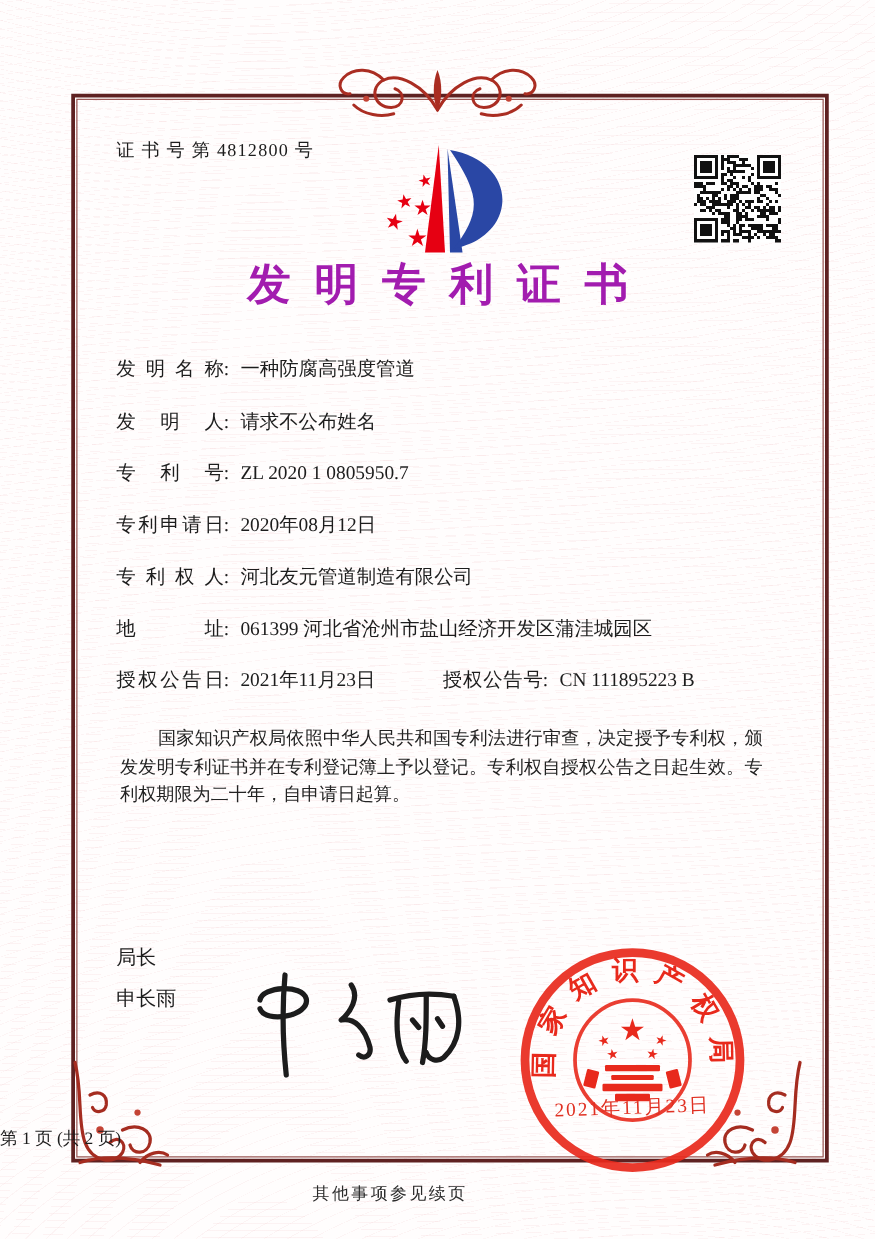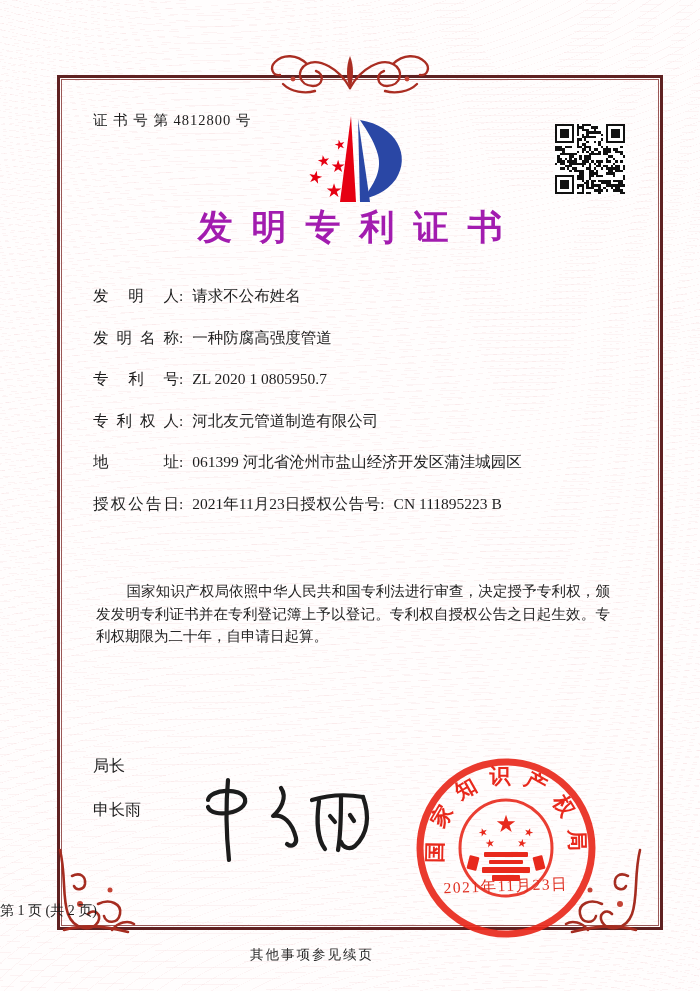--- a/index.html
+++ b/index.html
@@ -34,28 +34,28 @@
   .title{
     left:0; top:204px; width:700px; text-align:center;
     font-size:35px; font-weight:bold; color:#a21caf;
     letter-spacing:19px; text-indent:19px;
   }
 
   .fields{ left:93px; top:286px; width:540px; font-size:15.5px; }
   .field-row{ margin-bottom:21.5px; line-height:20px; white-space:nowrap; }
   .flabel{ display:inline-block; width:86px; text-align:justify; text-align-last:justify; }
   .fcolon{ margin-right:9px; }
-  .fgroup2{ }
+  .fgroup2{ margin-left:54px; }
   .fgroup2 .flabel{ width:80px; }
 
   .paras{ left:96px; top:580px; width:514px; font-size:14.5px; line-height:22.5px; text-align:justify; color:#232323; }
   .paras p{ text-indent:2.1em; }
 
   .director{ left:93px; top:756px; font-size:16px; }
-  .director .name{ margin-top:23px; }
+  .director .name{ margin-top:12px; }
 
   .signature{ left:182px; top:770px; width:200px; height:100px; }
 
   .seal{ left:410px; top:752px; width:192px; height:192px; }
 
   .page-info{ left:0; top:902px; width:668px; text-align:left; font-size:14px; }
   .footer-note{ left:0; top:946px; width:624px; text-align:center; font-size:13.5px; letter-spacing:2px; color:#2a2a2a; }
 
   .ornament-top{ left:253px; top:46px; width:194px; height:56px; }
   .corner-bl{ left:52px; top:846px; width:84px; height:92px; }
@@ -418,27 +418,30 @@
       <path d="M21 0h8v8h-8z M22 1h6v6h-6z M23 2h4v4h-4z" fill-rule="evenodd"></path>
       <path d="M0 21h8v8h-8z M1 22h6v6h-6z M2 23h4v4h-4z" fill-rule="evenodd"></path>
     </g>
   </svg>
 </div>
 
 <div class="abs title">发明专利证书</div>
 
 <div class="abs fields">
   <div class="field-row">
+    <span class="flabel">发明名称</span><span class="fcolon">:</span><span class="fvalue">一种防腐高强度管道</span>
+  </div>
+  <div class="field-row">
     <span class="flabel">发明人</span><span class="fcolon">:</span><span class="fvalue">请求不公布姓名</span>
   </div>
   <div class="field-row">
-    <span class="flabel">发明名称</span><span class="fcolon">:</span><span class="fvalue">一种防腐高强度管道</span>
-  </div>
-  <div class="field-row">
     <span class="flabel">专利号</span><span class="fcolon">:</span><span class="fvalue">ZL 2020 1 0805950.7</span>
+  </div>
+  <div class="field-row">
+    <span class="flabel">专利申请日</span><span class="fcolon">:</span><span class="fvalue">2020年08月12日</span>
   </div>
   <div class="field-row">
     <span class="flabel">专利权人</span><span class="fcolon">:</span><span class="fvalue">河北友元管道制造有限公司</span>
   </div>
   <div class="field-row">
     <span class="flabel">地址</span><span class="fcolon">:</span><span class="fvalue">061399 河北省沧州市盐山经济开发区蒲洼城园区</span>
   </div>
   <div class="field-row">
     <span class="flabel">授权公告日</span><span class="fcolon">:</span><span class="fvalue">2021年11月23日</span><span class="fgroup2"><span class="flabel">授权公告号</span><span class="fcolon">:</span><span class="fvalue">CN 111895223 B</span></span>
   </div>

